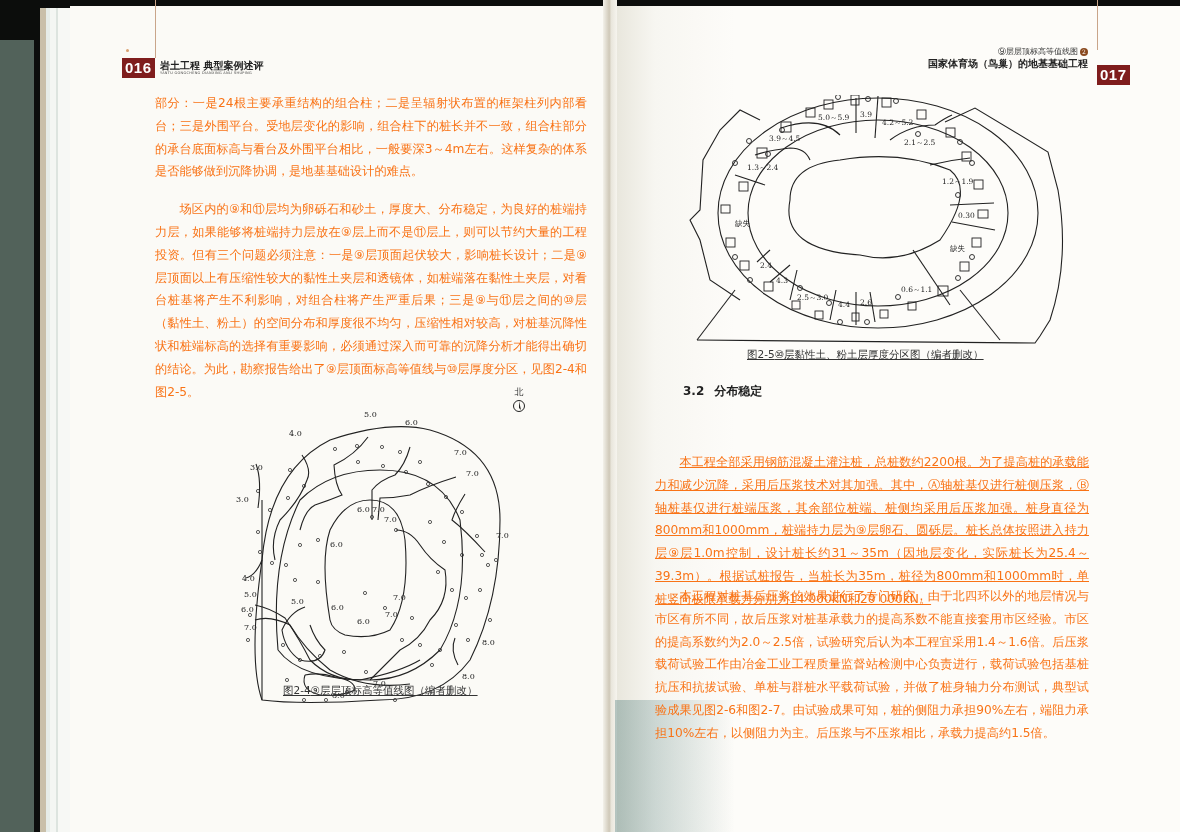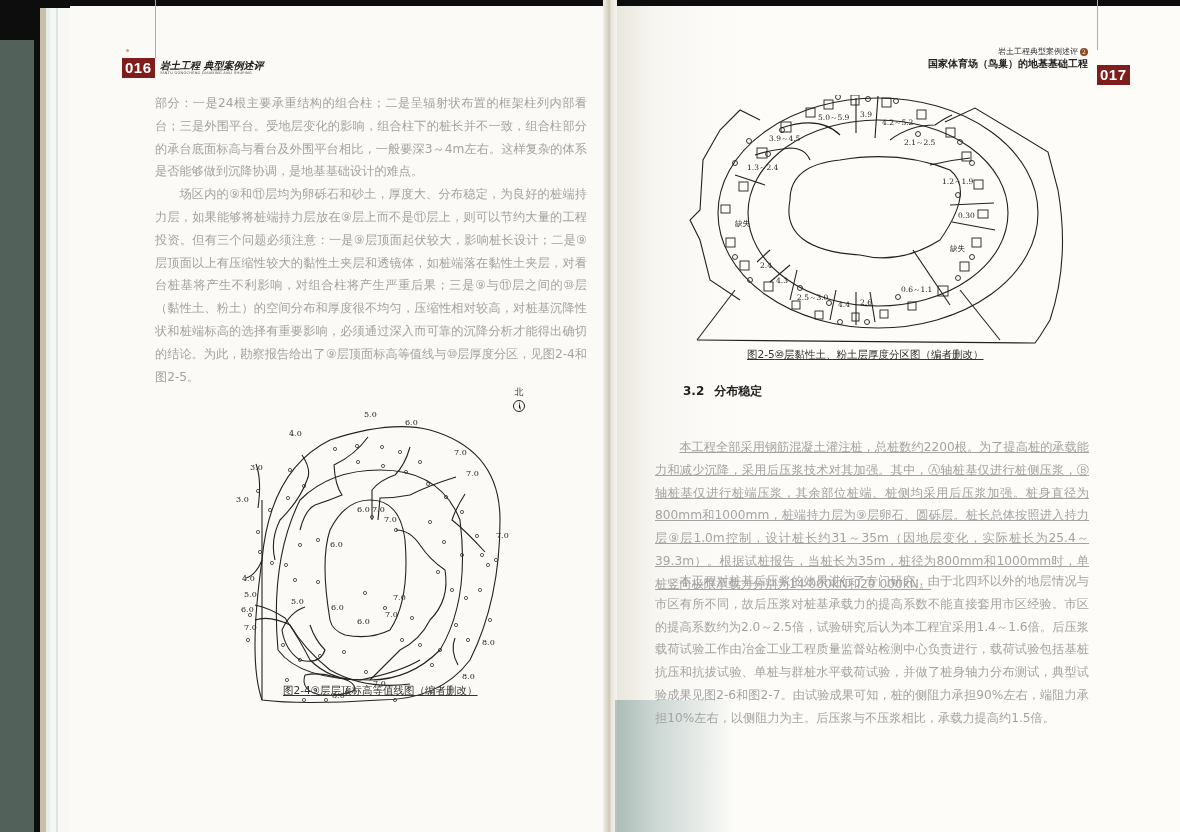--- a/index.html
+++ b/index.html
@@ -10,28 +10,28 @@
   .page-left{left:70px;width:535px;height:826px;}
   .page-right{left:615px;width:565px;height:826px;background:linear-gradient(90deg,#e8e6dc 0,#f7f6f1 40px,#fdfcf9 120px);}
   .gutter{position:absolute;left:603px;top:0;width:14px;height:832px;background:linear-gradient(90deg,#f3f1ea,#cfc8b8 45%,#e9e6dc 60%,#f6f4ee);}
   .bottom-shade{position:absolute;left:615px;top:700px;width:120px;height:132px;background:linear-gradient(90deg,rgba(60,110,110,0.35),rgba(255,255,255,0));}
   .hdr-line-l{position:absolute;left:155px;top:0;width:1px;height:58px;background:#c9a58a;}
   .hdr-line-r{position:absolute;left:1097px;top:0;width:1px;height:50px;background:#c9a58a;}
   .pgnum{position:absolute;background:#7f1d1d;color:#fff;font-family:"Liberation Sans",sans-serif;font-weight:bold;font-size:15px;line-height:20px;padding:0 3px;letter-spacing:0.5px;text-align:right;}
   .pgnum-l{left:122px;top:58px;}
   .pgnum-r{left:1097px;top:65px;}
   .dot{position:absolute;left:126px;top:49px;width:3px;height:3px;border-radius:50%;background:#d9a070;}
-  .hdr-l-title{position:absolute;left:160px;top:59px;font-size:10px;font-weight:bold;color:#222;font-style:italic;}
+  .hdr-l-title{position:absolute;left:160px;top:59px;font-size:10px;font-weight:bold;color:#222;}
   .hdr-l-sub{position:absolute;left:160px;top:71px;font-size:3.5px;color:#444;letter-spacing:0.3px;}
   .hdr-r-top{position:absolute;right:92px;top:46px;font-family:"DejaVu Serif",serif;font-size:8px;color:#333;}
   .hdr-r-top .badge{display:inline-block;width:8px;height:8px;border-radius:50%;background:#8a4a1f;color:#fff;font-size:6px;line-height:8px;text-align:center;margin-left:2px;}
   .hdr-r-bot{position:absolute;right:92px;top:57px;font-family:"DejaVu Serif",serif;font-size:10px;font-weight:bold;color:#222;text-align:right;}
-  .para{position:absolute;font-size:12.2px;color:#a3a3a3;line-height:22.8px;}
+  .para{position:absolute;font-size:12.2px;color:#f97316;line-height:22.8px;}
   .para p{margin:0;text-align:justify;text-align-last:left;}
-  .para .ind{text-indent:2em;}
+  .para .ind{text-indent:2em;margin-top:15px;}
   .left-text{left:155px;top:92px;width:432px;}
   .right-text-1{left:655px;top:436px;width:434px;text-decoration:underline;}
   .right-text-2{left:655px;top:570px;width:434px;}
   .section-title{position:absolute;left:683px;top:383px;font-size:12px;font-weight:bold;color:#222;}
   .section-title span{margin-right:10px;text-align:center;}
   .caption{position:absolute;font-size:10.5px;color:#333;text-decoration:underline;}
   .cap-l{left:283px;top:684px;}
   .cap-r{left:747px;top:348px;}
   svg text{font-family:"DejaVu Serif","Liberation Serif",serif;}
   .north{position:absolute;left:512px;top:386px;font-size:9px;color:#333;text-align:center;width:14px;}
@@ -47,21 +47,21 @@
 <div class="gutter"></div>
 <div class="bottom-shade"></div>
 
 <div class="hdr-line-l"></div>
 <div class="dot"></div>
 <div class="pgnum pgnum-l">016</div>
 <div class="hdr-l-title">岩土工程 典型案例述评</div>
 <div class="hdr-l-sub">YANTU GONGCHENG DIANXING ANLI SHUPING</div>
 
 <div class="hdr-line-r"></div>
-<div class="hdr-r-top"><span>岩土工程典型案例述评</span><span class="badge">2</span></div>
+<div class="hdr-r-top"><span>⑨层层顶标高等值线图</span><span class="badge">2</span></div>
 <div class="hdr-r-bot">国家体育场（鸟巢）的地基基础工程</div>
 <div class="pgnum pgnum-r">017</div>
 
 <div class="para left-text">
   <p>部分：一是24根主要承重结构的组合柱；二是呈辐射状布置的框架柱列内部看台；三是外围平台。受地层变化的影响，组合柱下的桩长并不一致，组合柱部分的承台底面标高与看台及外围平台相比，一般要深3～4m左右。这样复杂的体系是否能够做到沉降协调，是地基基础设计的难点。</p>
   <p class="ind">场区内的⑨和⑪层均为卵砾石和砂土，厚度大、分布稳定，为良好的桩端持力层，如果能够将桩端持力层放在⑨层上而不是⑪层上，则可以节约大量的工程投资。但有三个问题必须注意：一是⑨层顶面起伏较大，影响桩长设计；二是⑨层顶面以上有压缩性较大的黏性土夹层和透镜体，如桩端落在黏性土夹层，对看台桩基将产生不利影响，对组合柱将产生严重后果；三是⑨与⑪层之间的⑩层（黏性土、粉土）的空间分布和厚度很不均匀，压缩性相对较高，对桩基沉降性状和桩端标高的选择有重要影响，必须通过深入而可靠的沉降分析才能得出确切的结论。为此，勘察报告给出了⑨层顶面标高等值线与⑩层厚度分区，见图2-4和图2-5。</p>
 </div>
 
 <div class="north">
   <div>北</div>

